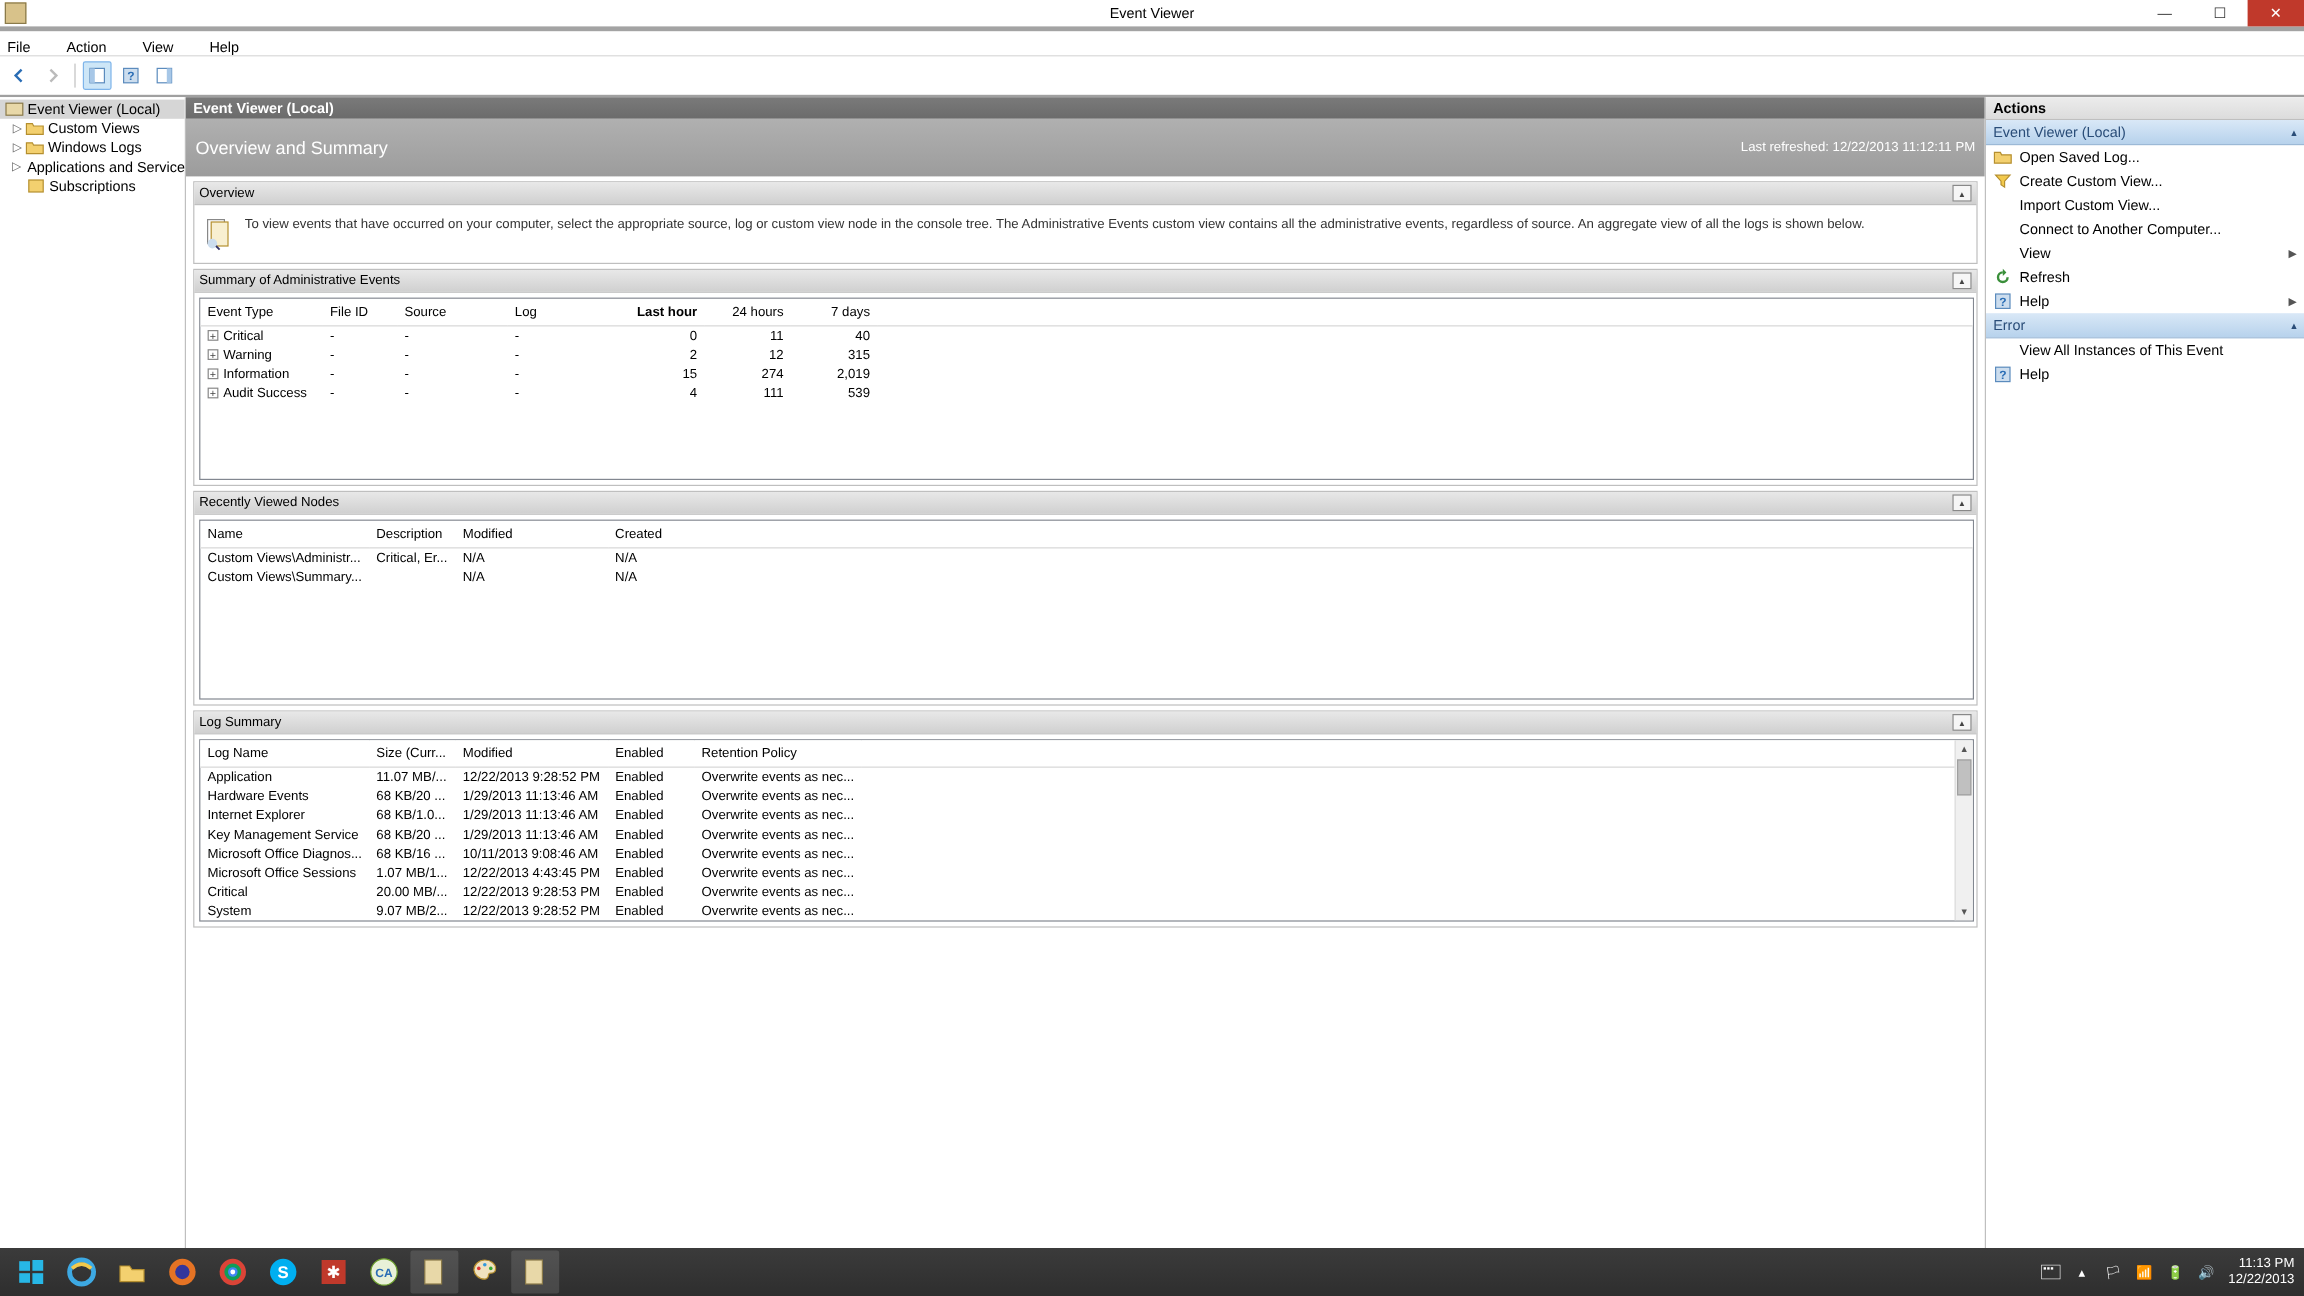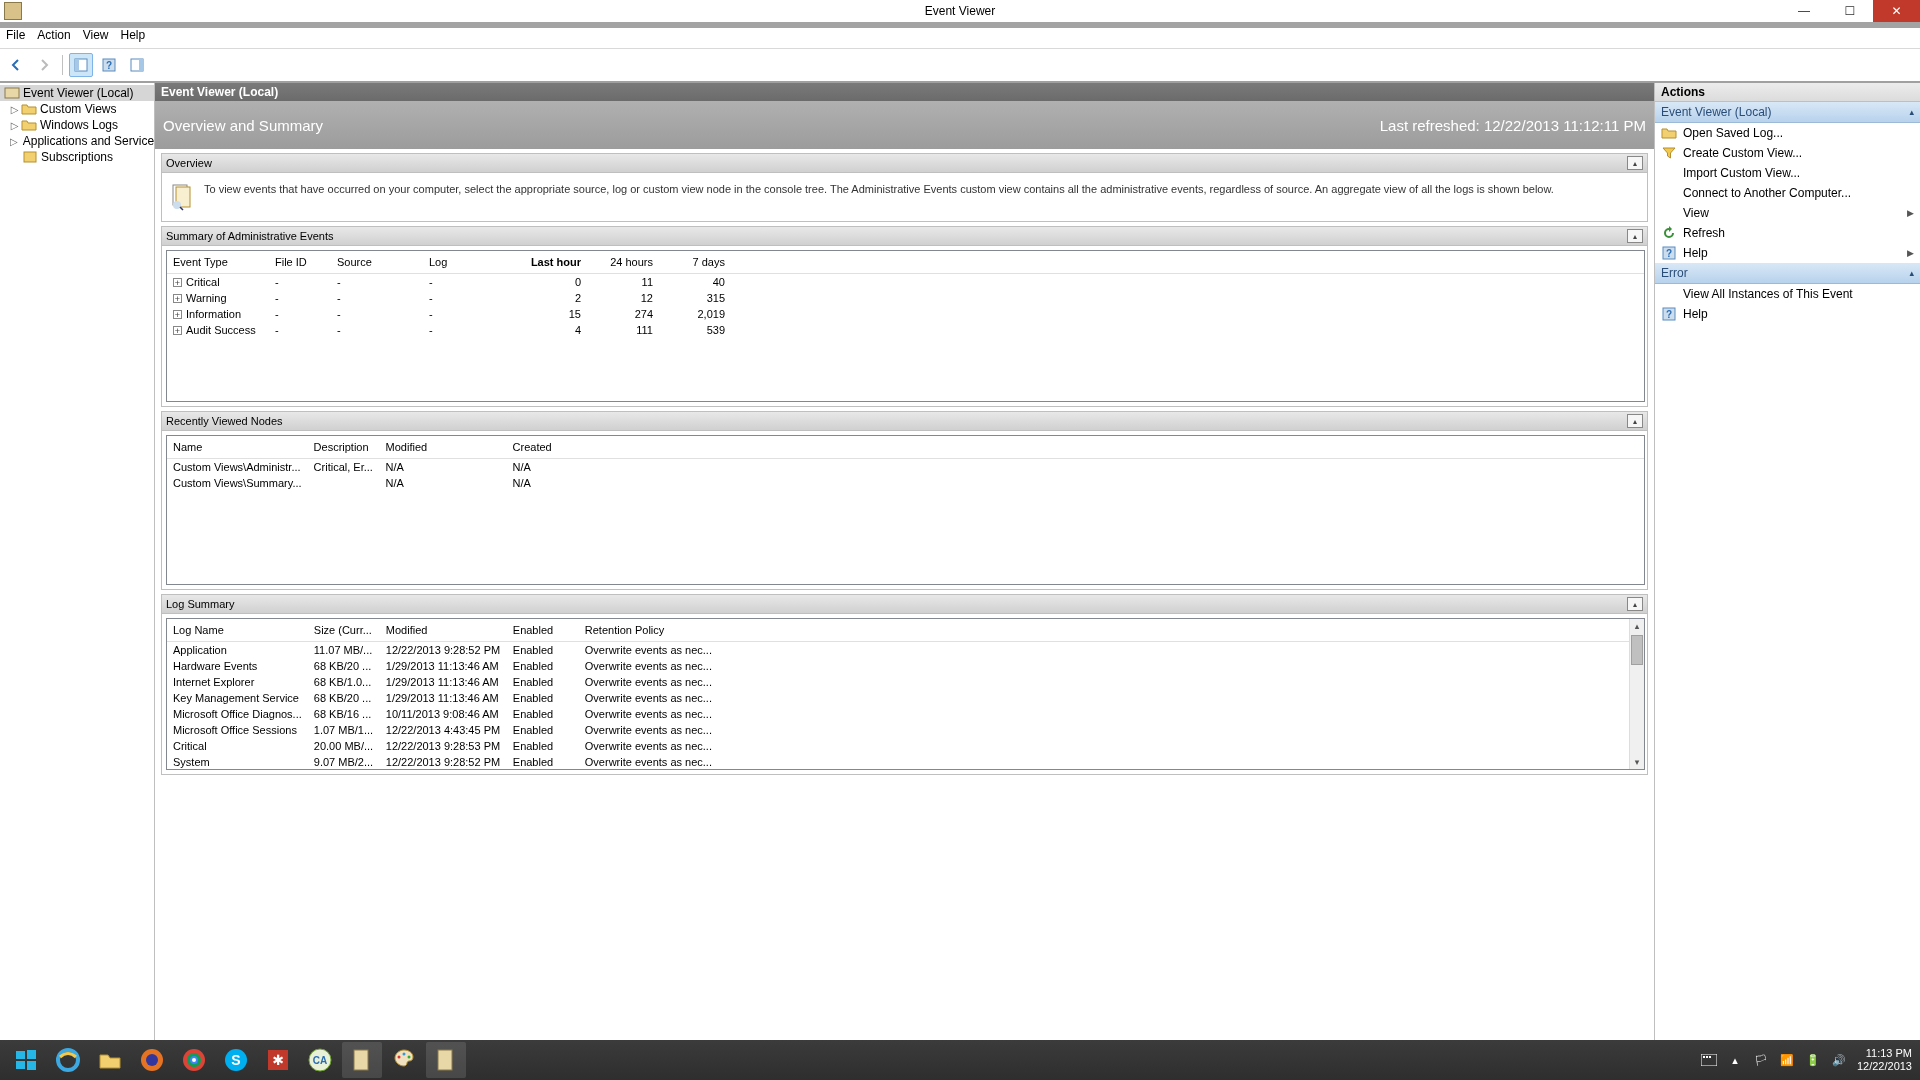--- a/index.html
+++ b/index.html
@@ -1,44 +1,44 @@
 <!DOCTYPE html>
 <html><head>
 <meta charset="utf-8">
 <style>
 html,body{margin:0;padding:0;height:100%;font-family:"Segoe UI",Tahoma,sans-serif;font-size:12px;color:#000;background:#fff;overflow:hidden}
 .window{display:flex;flex-direction:column;height:1080px;width:1920px;position:relative}
-.titlebar{height:22px;background:#fff;border-bottom:6px solid #a3a3a3;display:flex;align-items:center;position:relative}
+.titlebar{height:22px;background:#fff;border-bottom:4px solid #a3a3a3;display:flex;align-items:center;position:relative}
 .titlebar .app-icon{width:16px;height:16px;margin:0 4px;background:#d8c28a;border:1px solid #8a7a4a}
 .titlebar .title{position:absolute;left:50%;transform:translateX(-50%);font-size:12px}
 .winbtns{position:absolute;right:0;top:0;display:flex;height:22px}
 .winbtn{width:46px;display:flex;align-items:center;justify-content:center;color:#333;font-size:12px}
 .winbtn.close{background:#c0392b;color:#fff;width:47px}
-.menubar{height:20px;display:flex;align-items:flex-start;padding:0 6px;gap:12px;border-bottom:1px solid #d9d9d9;font-size:12px}
+.menubar{height:20px;display:flex;align-items:flex-end;padding:0 6px;gap:30px;border-bottom:1px solid #d9d9d9;font-size:12px}
 .menubar span{cursor:default}
 .toolbar{height:28px;display:flex;align-items:center;gap:4px;padding:2px 4px;border-bottom:1px solid #a0a0a0}
 .tbtn{width:22px;height:22px;display:flex;align-items:center;justify-content:center;border:1px solid transparent;border-radius:2px}
 .tbtn.active{border:1px solid #7eb4ea;background:#cde6f7}
 .tbtn svg{width:16px;height:16px}
 .divider{width:1px;height:20px;background:#c0c0c0;margin:0 2px}
 .body{flex:1;display:flex;min-height:0;border-top:1px solid #a0a0a0}
 .tree{width:154px;background:#fff;border-right:1px solid #bfbfbf;overflow:hidden;position:relative}
 .tree-inner{padding:2px 0}
 .tree-item{display:flex;align-items:center;height:16px;padding-left:4px;white-space:nowrap;font-size:12px}
 .tree-item.root{background:#d6d6d6}
 .tree-item .expander{width:9px;height:9px;display:flex;align-items:center;justify-content:center;font-size:10px;color:#666;margin-right:2px}
 .tree-item .ticon{width:16px;height:14px;margin-right:3px}
 .folder-icon{fill:#f3d06f;stroke:#b58f2f;stroke-width:1}
 .tree-scroll{height:14px;position:absolute;bottom:0;left:0;right:0;background:#f0f0f0;border-top:1px solid #ccc;display:flex;justify-content:space-between;align-items:center}
 .tree-scroll .sbtn{width:14px;height:14px;display:flex;align-items:center;justify-content:center;color:#606060;font-size:9px}
 .center{flex:1;display:flex;flex-direction:column;min-width:0;background:#fff}
 .center-header{height:18px;background:linear-gradient(#7a7a7a,#6b6b6b);color:#fff;font-weight:bold;font-size:12px;padding:0 6px;display:flex;align-items:center}
 .center-sub{height:48px;background:linear-gradient(#b0b0b0,#9c9c9c);color:#fff;display:flex;align-items:center;justify-content:space-between;padding:0 8px}
 .center-sub .subtitle{font-size:15px}
-.center-sub .refreshed{font-size:15px}
+.center-sub .refreshed{font-size:11px}
 .center-body{flex:1;overflow:hidden;padding:4px 6px;display:flex;flex-direction:column;gap:4px}
 .section{border:1px solid #bfbfbf}
 .section-hdr{height:18px;background:linear-gradient(#e8e8e8,#d0d0d0);border-bottom:1px solid #bfbfbf;display:flex;align-items:center;justify-content:space-between;padding:0 4px;font-size:11px}
 .section-hdr .collapse{width:14px;height:12px;border:1px solid #888;background:#f6f6f6;display:flex;align-items:center;justify-content:center;font-size:8px;color:#444}
 .overview-body{padding:10px 8px;display:flex;gap:10px;align-items:flex-start;font-size:11px;color:#333}
 .overview-body .oicon{width:24px;height:28px;flex-shrink:0}
 .grid{width:calc(100% - 8px);margin:4px;border:1px solid #828790}
 .grid table{width:100%;border-collapse:collapse;font-size:11px}
 .grid th{text-align:left;font-weight:normal;padding:2px 6px;height:18px;background:#fff;border-bottom:1px solid #e0e0e0}
 .grid th.num{text-align:right}

